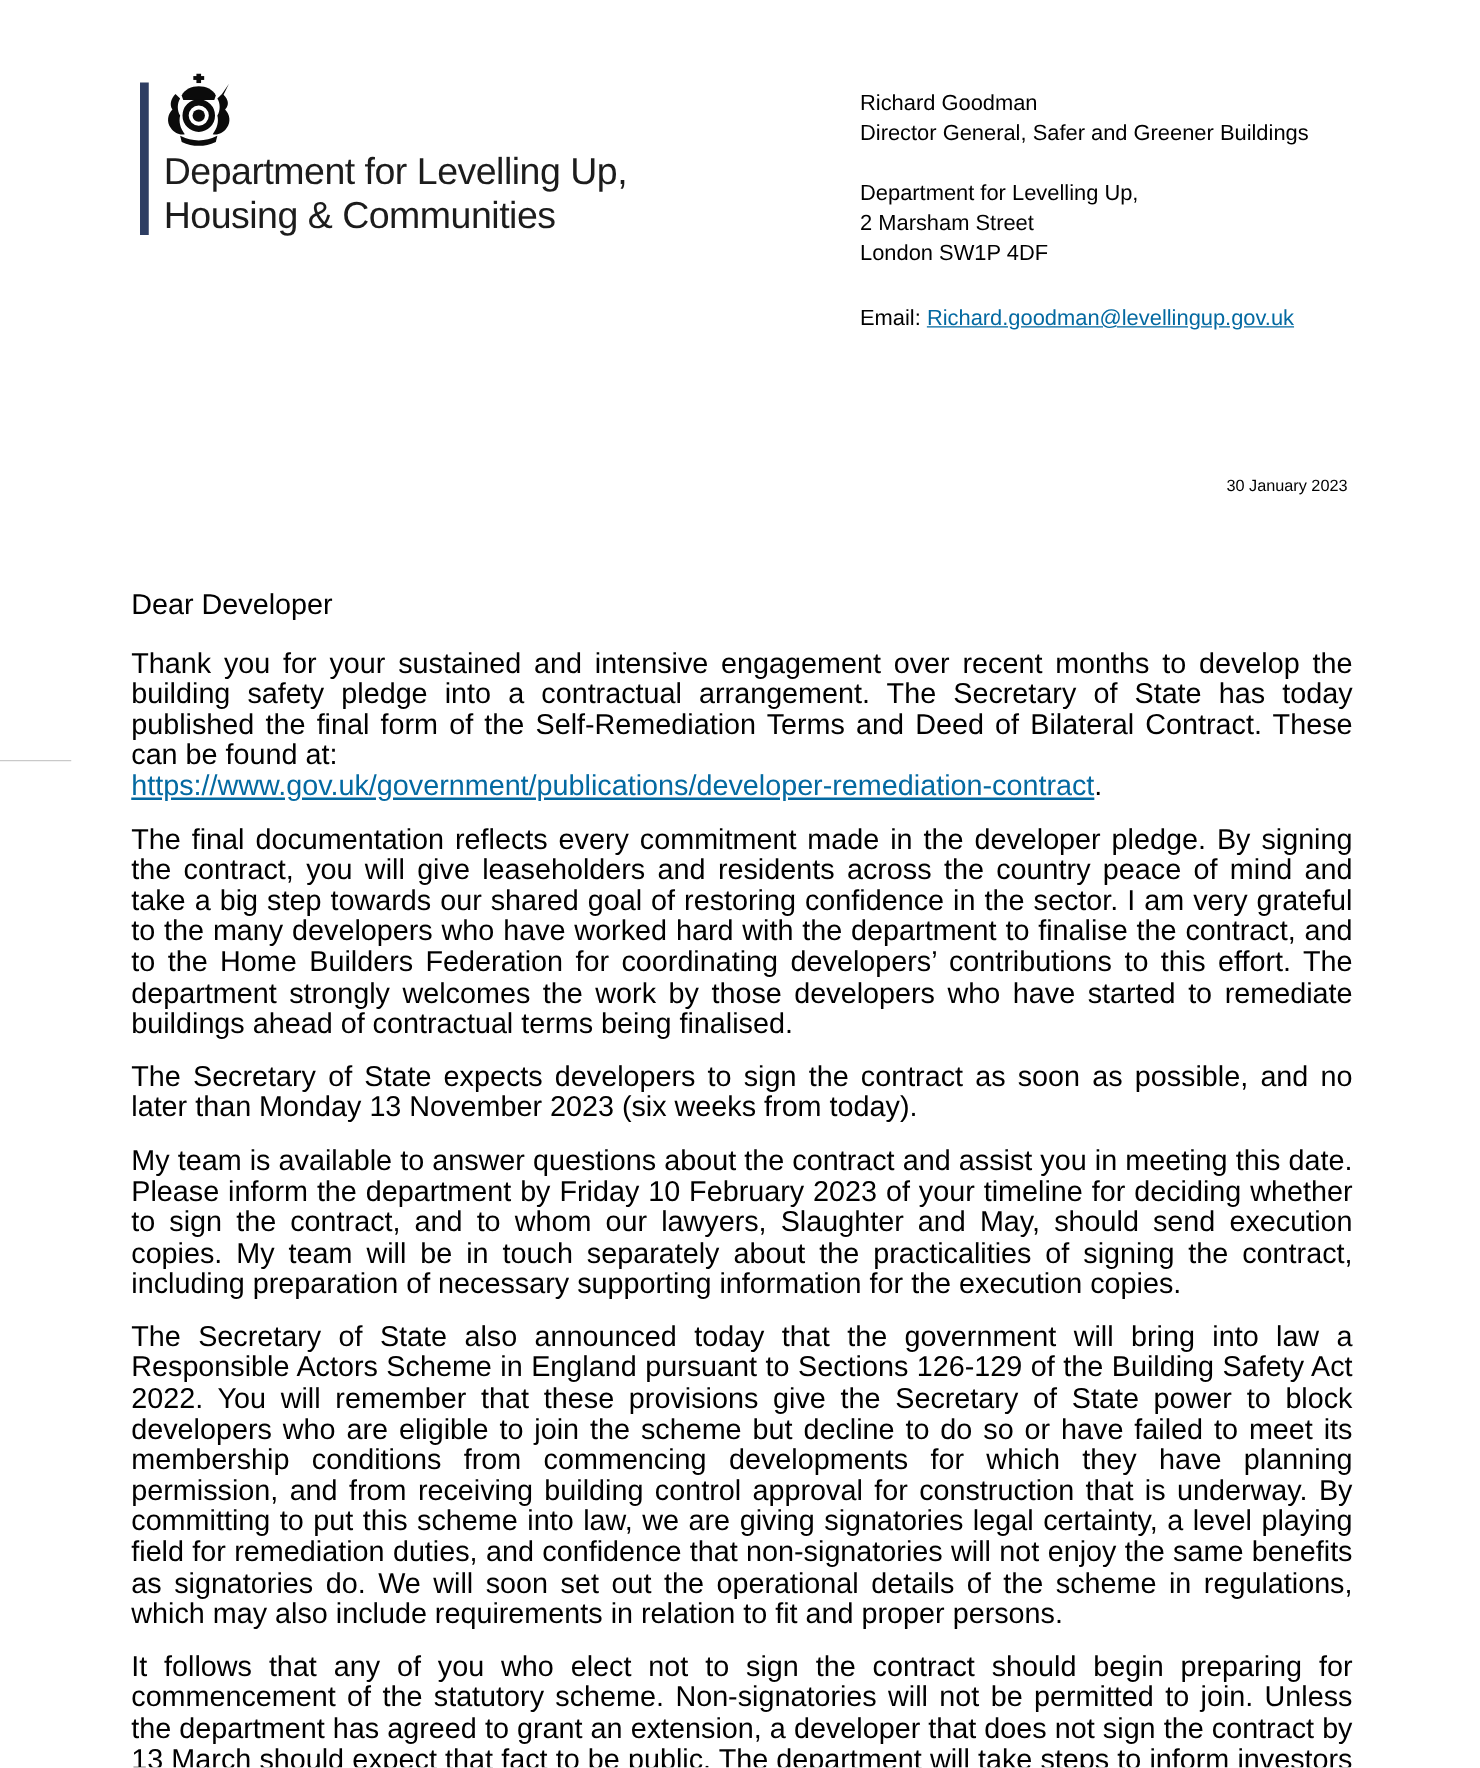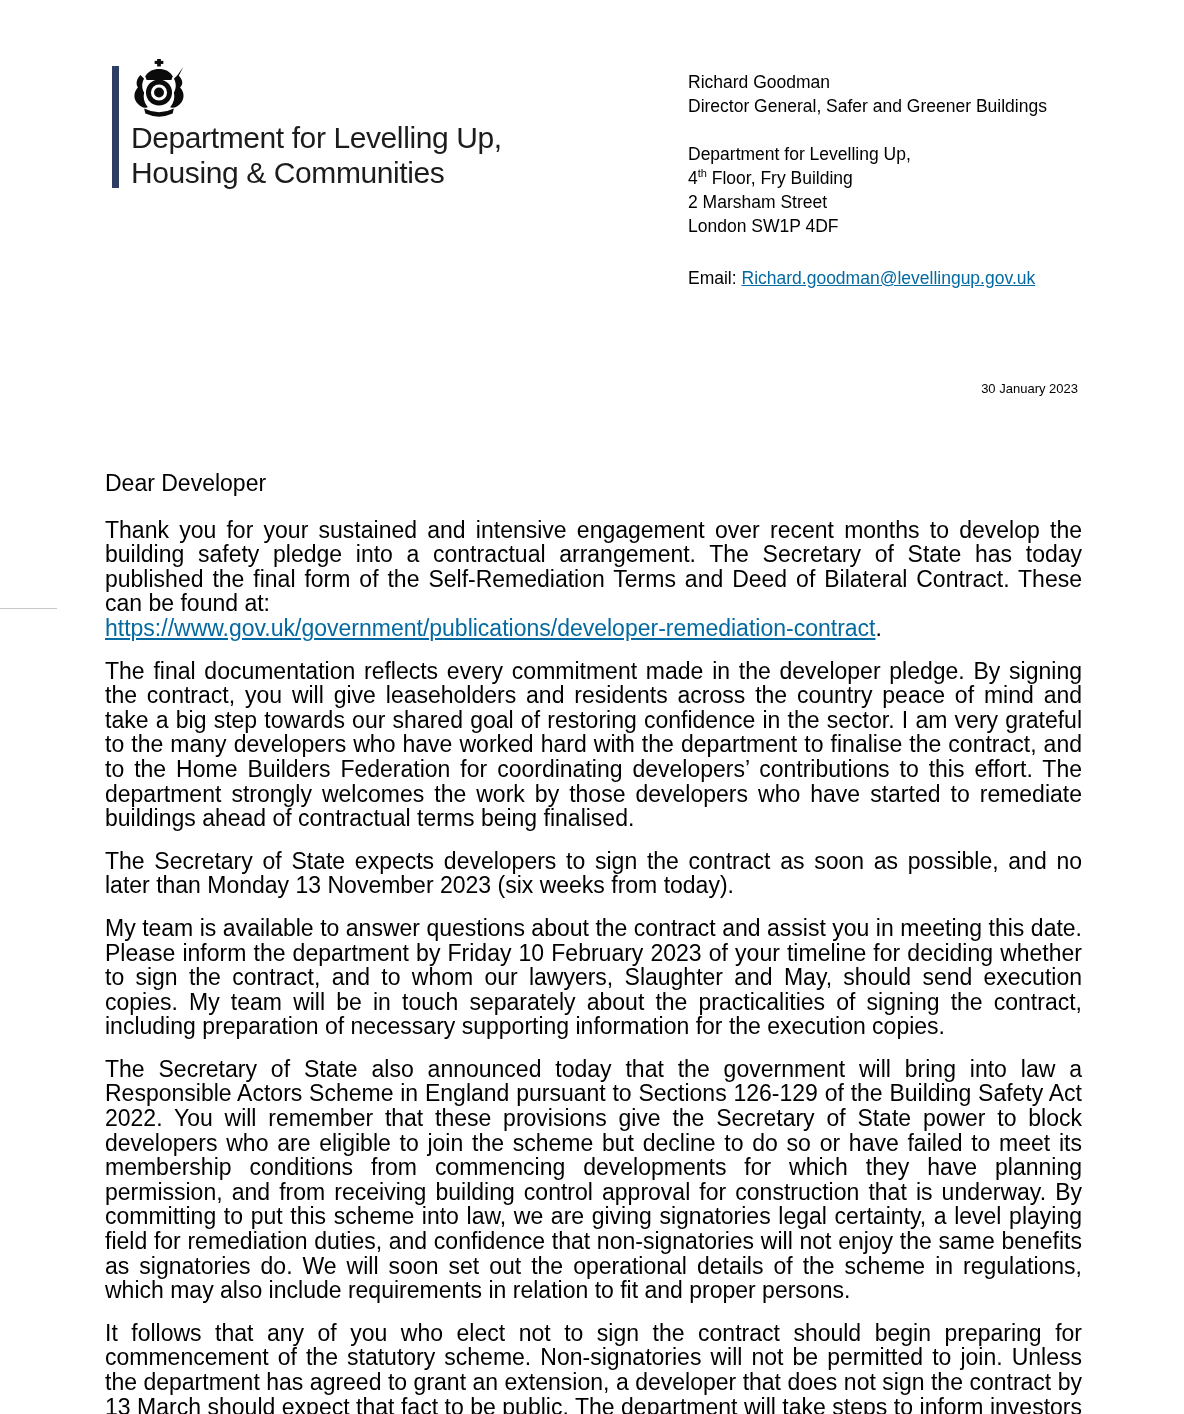--- a/index.html
+++ b/index.html
@@ -108,21 +108,20 @@
 
   <div class="logo-text">
     <div>Department for Levelling Up,</div>
     <div>Housing &amp; Communities</div>
   </div>
 
   <div class="sender">
     <span class="line bold">Richard Goodman</span>
     <span class="line">Director General, Safer and Greener Buildings</span>
     <span class="line bold gap-lg">Department for Levelling Up,</span>
-    <span class="line"><span>4</span><sup>th</sup><span> Floor, Fry Building</span></span>
     <span class="line">2 Marsham Street</span>
     <span class="line">London SW1P 4DF</span>
     <span class="line gap-md"><span>Email:</span> <span class="link">Richard.goodman@levellingup.gov.uk</span></span>
   </div>
 
   <div class="date-line">30 January 2023</div>
 
   <div class="edge-mark"></div>
 
   <div class="letter-body">

